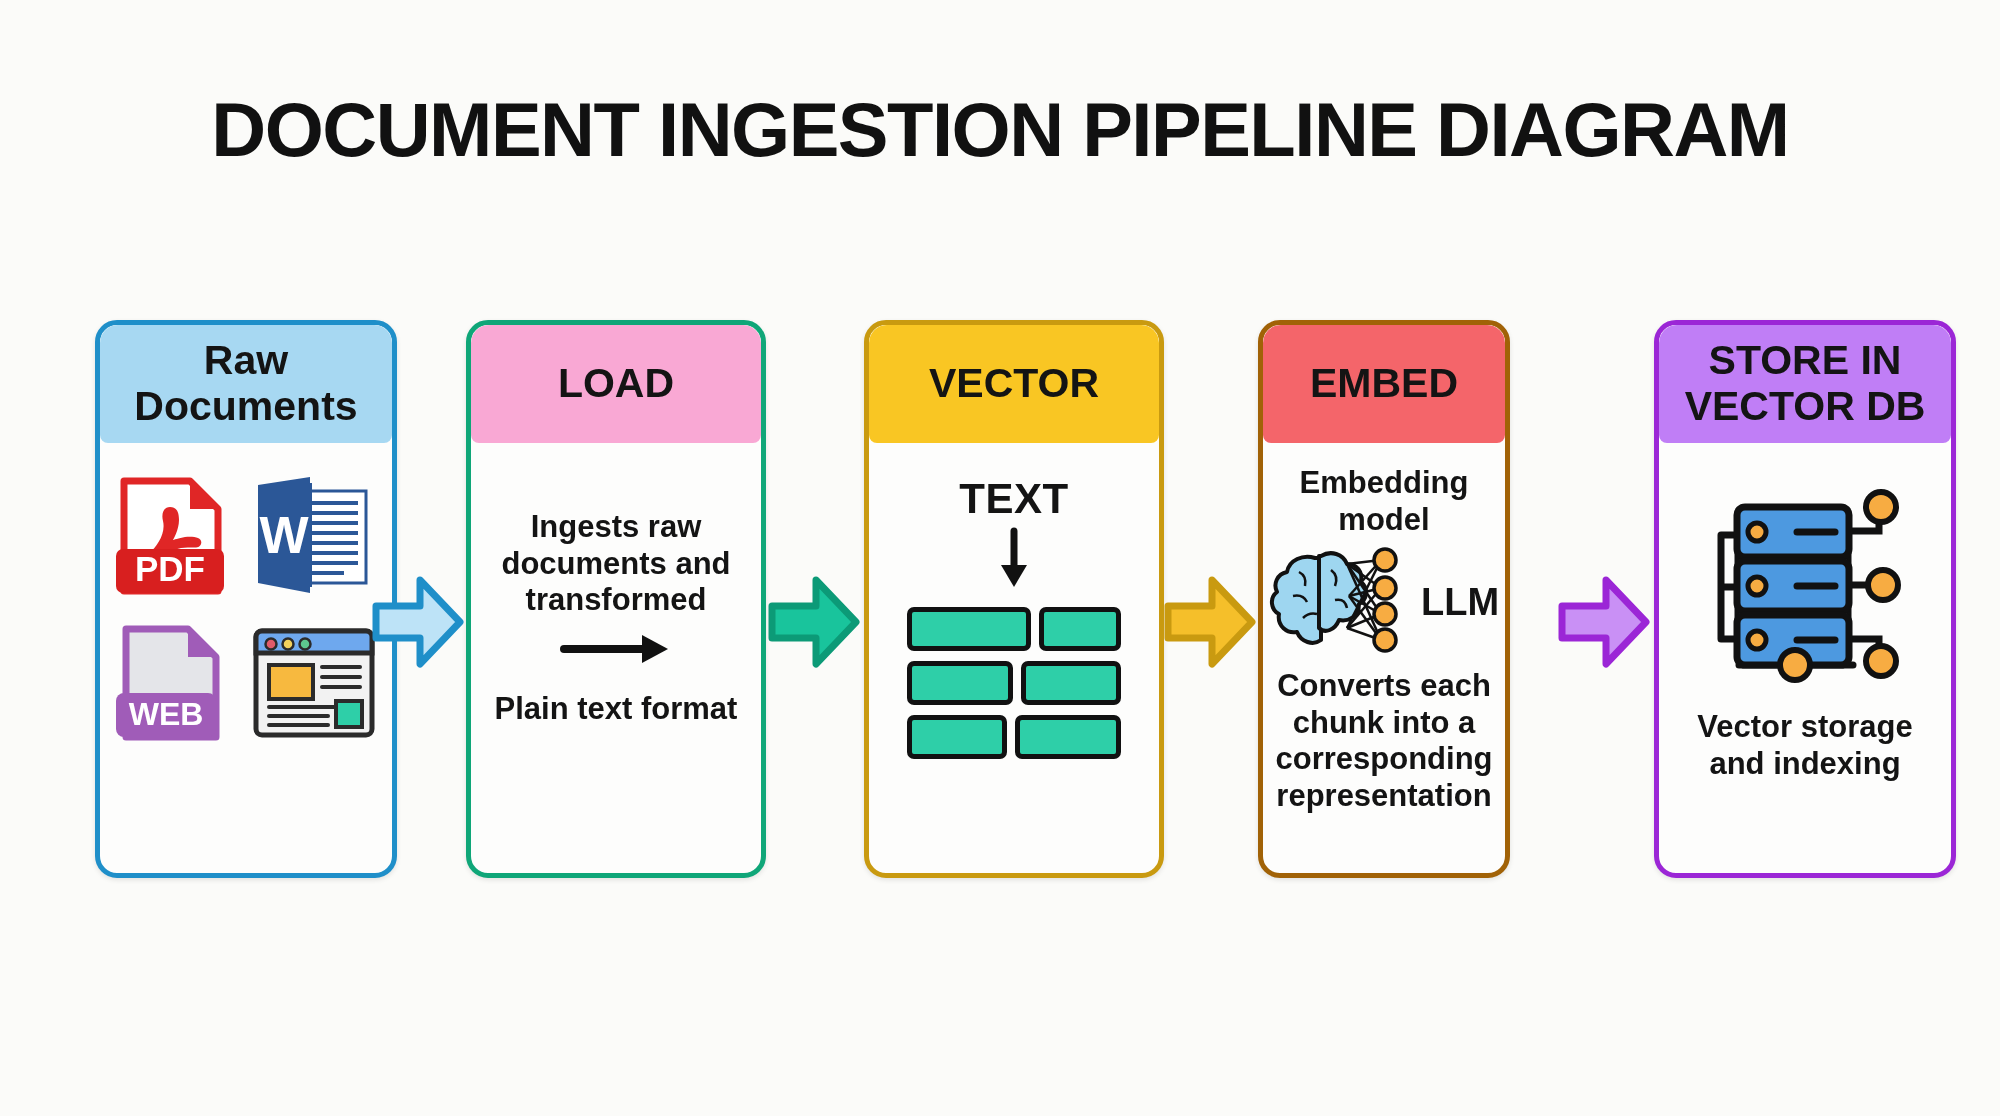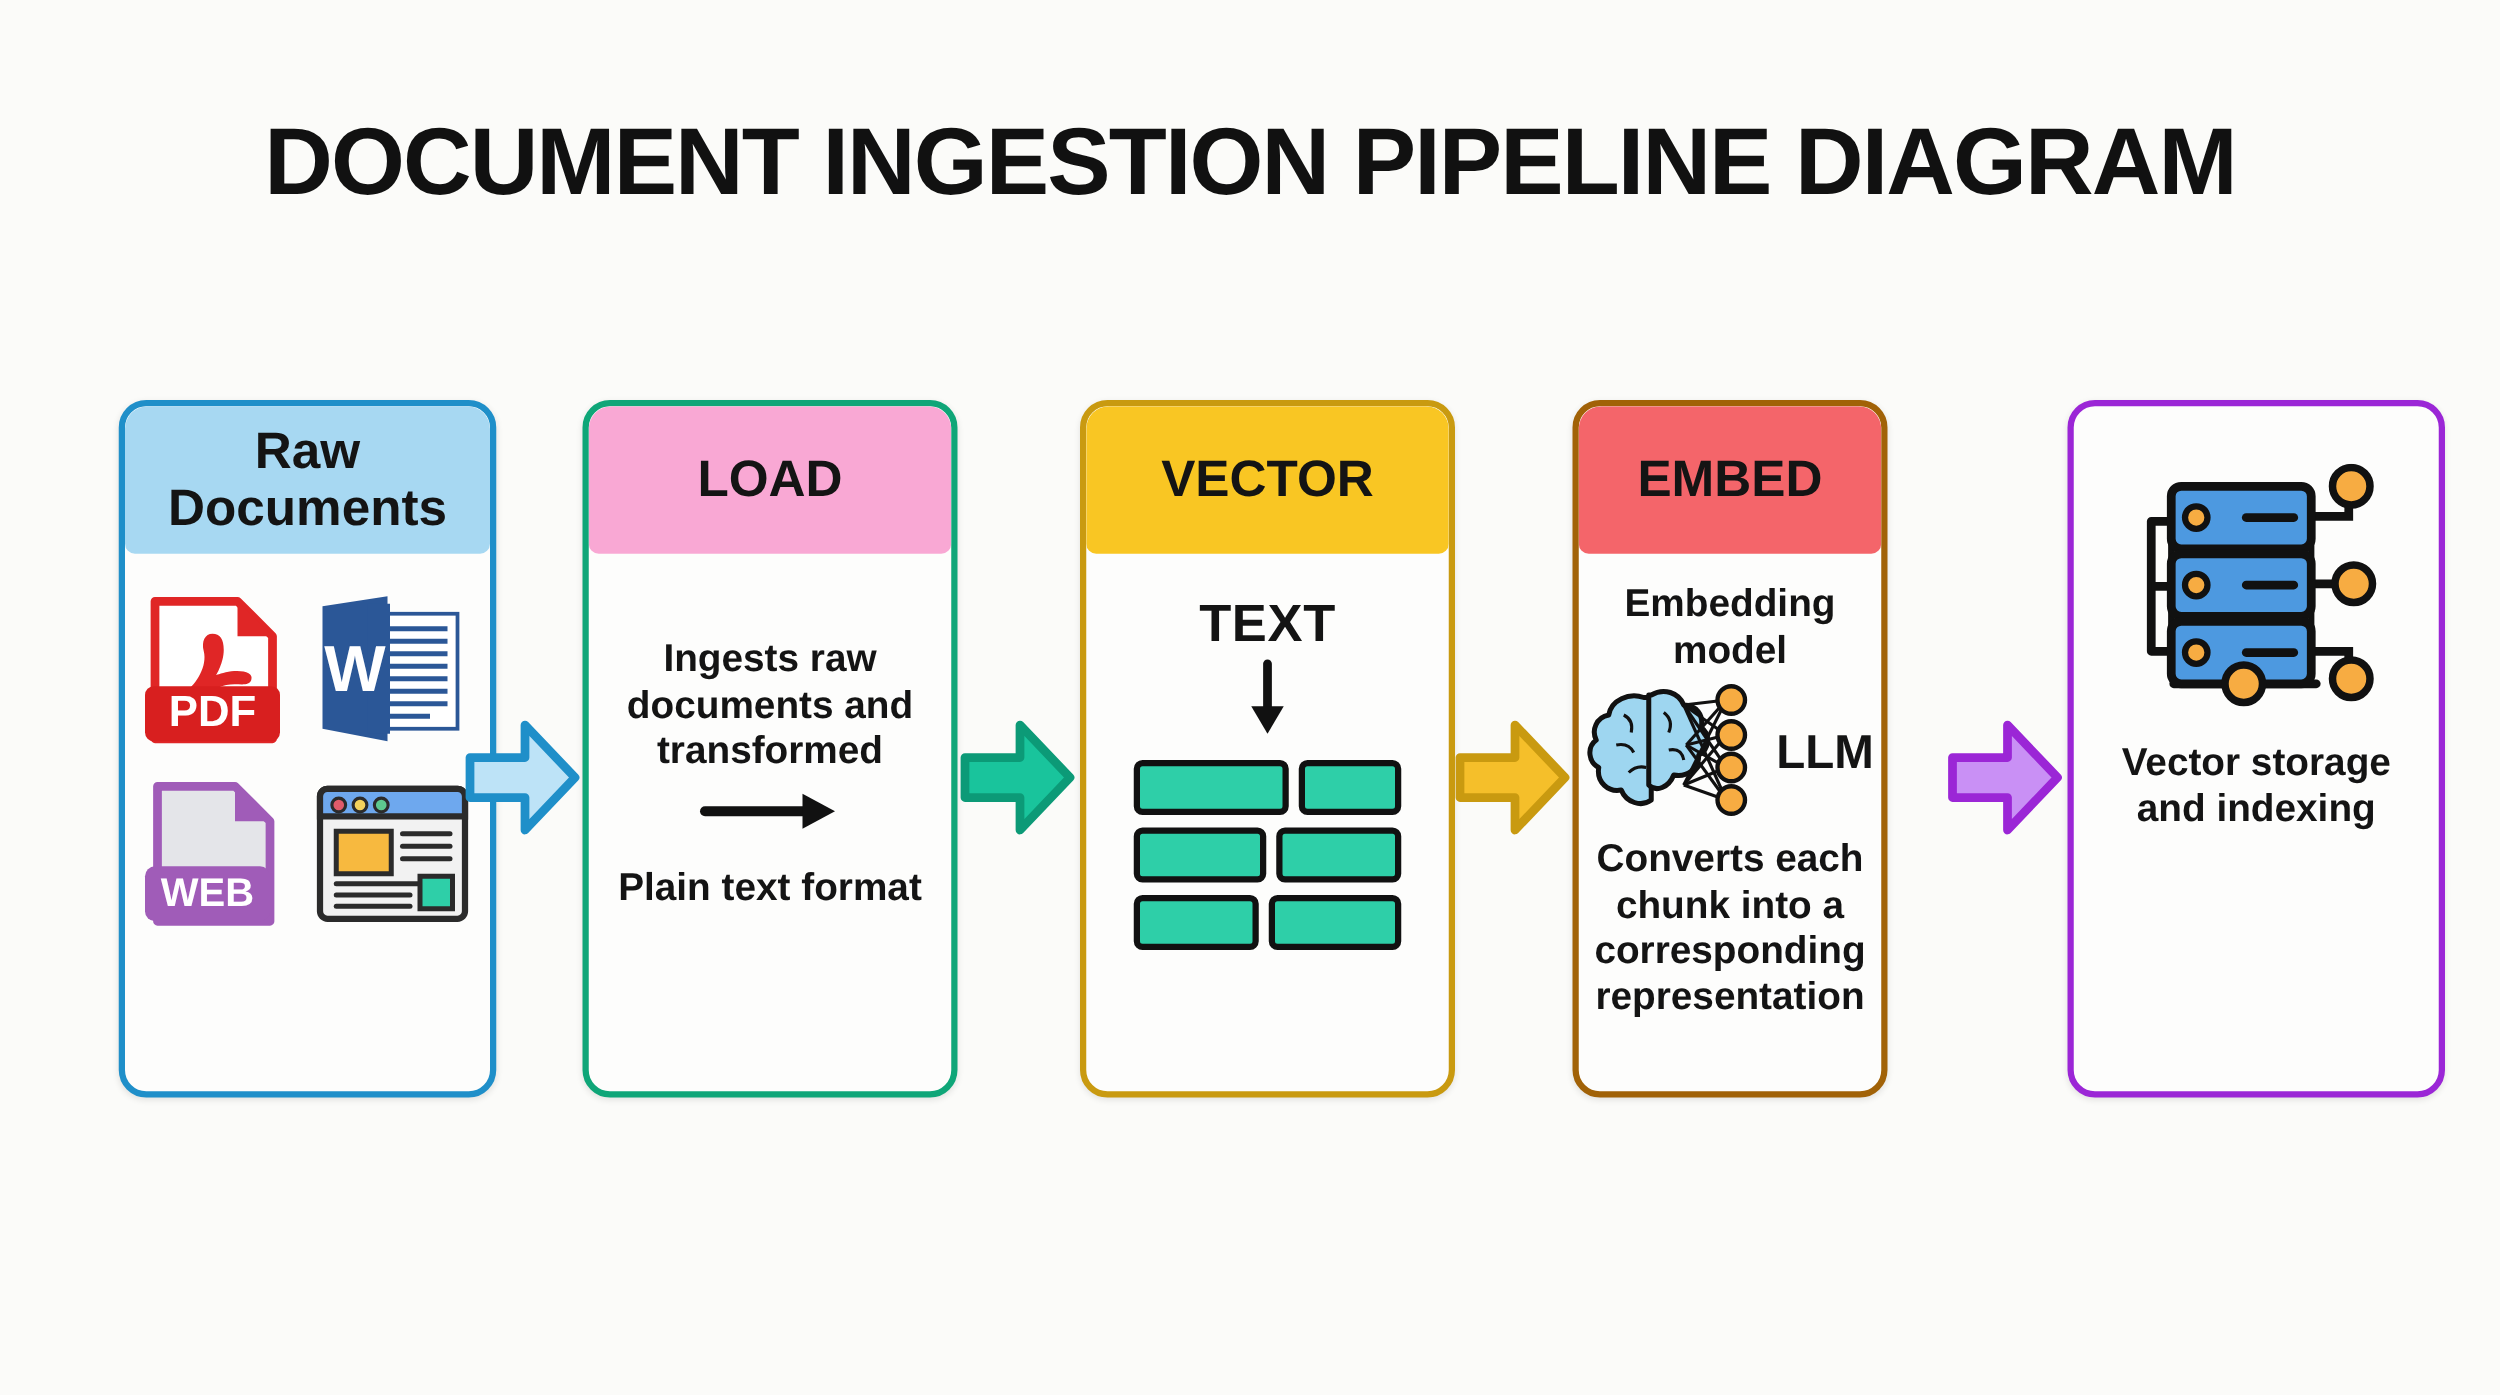--- a/index.html
+++ b/index.html
@@ -310,20 +310,26 @@
             </g>
           </svg>
         </div>
         <div id="llm-label">LLM</div>
       </div>
       <div class="body-text" id="embed-desc">Converts each chunk into a corresponding representation</div>
     </div>
   </div>
 
   <div class="panel" id="panel-5">
+    <div class="panel-header">
+      <div>
+        <div>STORE IN</div>
+        <div>VECTOR DB</div>
+      </div>
+    </div>
     <div class="panel-body">
       <div id="db-icon-wrap">
         <svg width="220" height="196" viewBox="0 0 220 196">
 
           <path d="M58 46 H26 V150 H58" fill="none" stroke="#111111" stroke-width="7" stroke-linejoin="round"></path>
           <line x1="26" y1="98" x2="58" y2="98" stroke="#111111" stroke-width="7"></line>
 
           <path d="M150 42 H184 V22" fill="none" stroke="#111111" stroke-width="7"></path>
           <line x1="150" y1="96" x2="180" y2="96" stroke="#111111" stroke-width="7"></line>
           <path d="M150 150 H184 V168" fill="none" stroke="#111111" stroke-width="7"></path>

